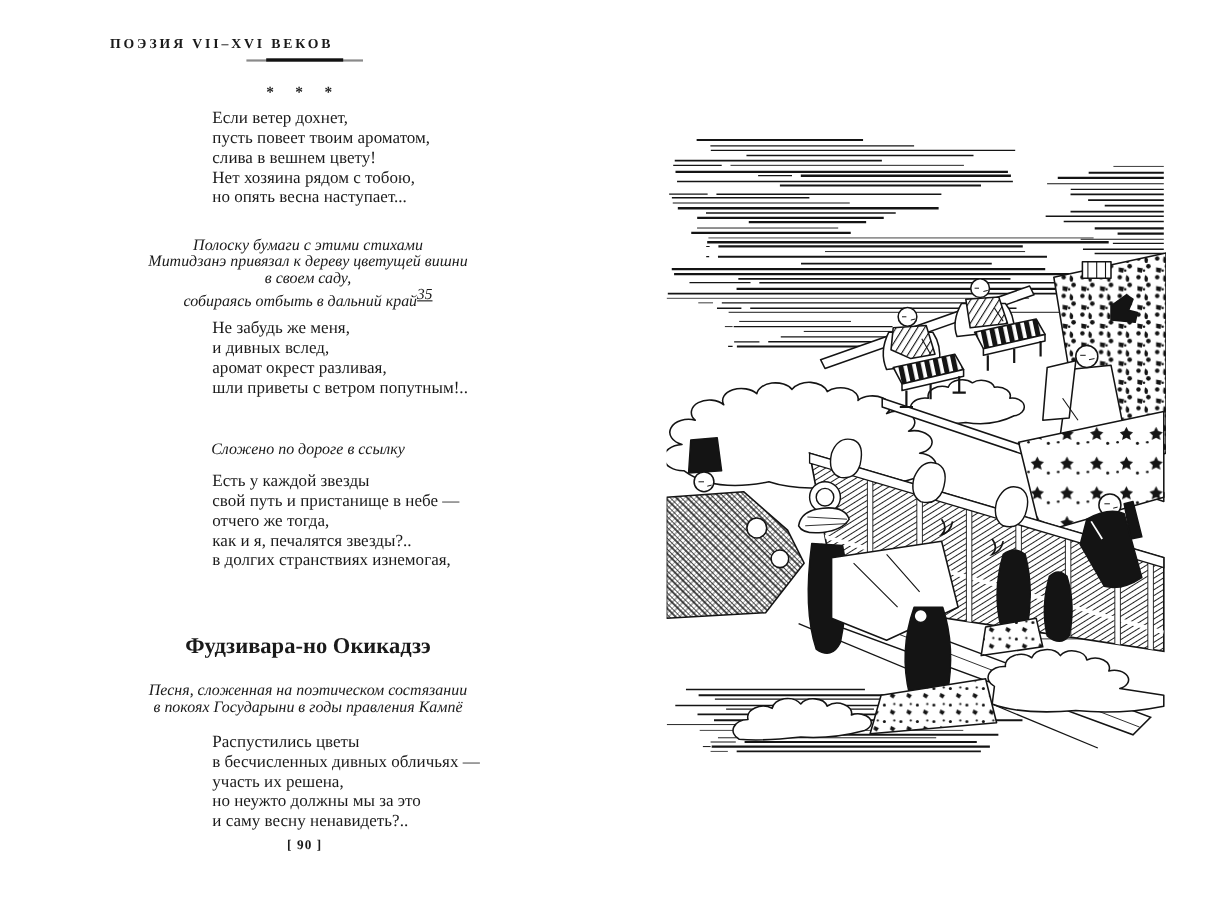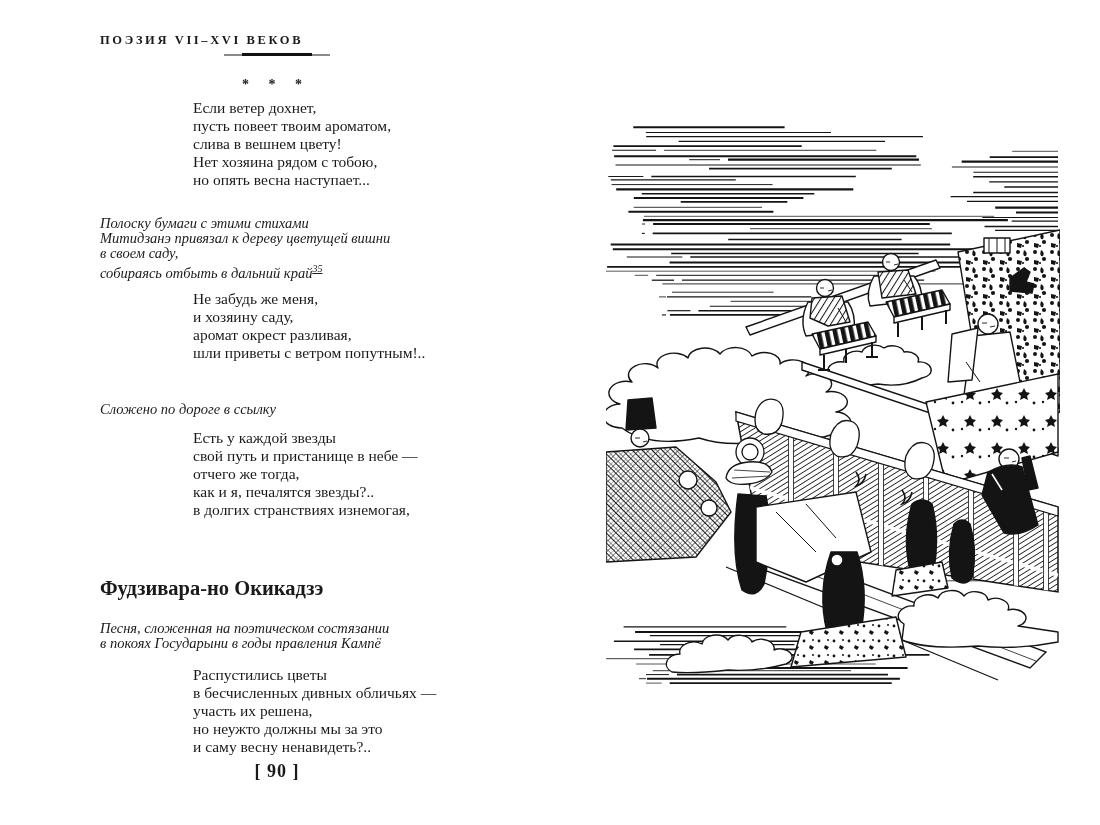--- a/index.html
+++ b/index.html
@@ -18,32 +18,32 @@
   .head-rule::before{
     content:"";position:absolute;left:18px;top:-1px;width:70px;height:3.2px;background:#111;
   }
   .section-marker{
     top:77px;left:100px;width:352px;text-align:center;
     font-weight:bold;font-size:14px;letter-spacing:8px;
   }
   .poem{left:193px;font-size:15.5px;line-height:18px;}
   .poem-1{top:99px;} .poem-2{top:290px;} .poem-3{top:429px;} .poem-4{top:666px;}
   .caption{
-    left:100px;width:360px;
+    left:100px;width:360px;text-align:center;
     font-style:italic;font-size:14.5px;line-height:15px;
   }
   .caption-1{top:216px;} .caption-2{top:402px;} .caption-3{top:621px;}
-  .caption sup{font-size:10px;font-style:italic;text-decoration:underline;}
+  .caption sup{font-size:14px;font-style:italic;text-decoration:underline;}
   .section-heading{
-    top:577px;left:100px;width:360px;
+    top:577px;left:100px;width:360px;text-align:center;
     font-weight:bold;font-size:20.5px;
   }
   .folio{
     top:761px;left:100px;width:354px;text-align:center;
-    font-weight:bold;font-size:18px;letter-spacing:1px;
+    font-weight:bold;font-size:12px;letter-spacing:1px;
   }
   
   .illustration{top:112px;left:606px;width:454px;height:578px;}
   .illustration svg{display:block;width:100%;height:100%;}
 </style>
 </head>
 <body>
 
 <div class="abs running-head">ПОЭЗИЯ VII–XVI ВЕКОВ</div>
 <div class="abs head-rule"></div>
@@ -61,21 +61,21 @@
   <div>
       <div>Полоску бумаги с этими стихами</div>
       <div>Митидзанэ привязал к дереву цветущей вишни</div>
       <div>в своем саду,</div>
     </div>
   <div><span>собираясь отбыть в дальний край</span><sup>35</sup></div>
 </div>
 
 <div class="abs poem poem-2">
     <div>Не забудь же меня,</div>
-    <div>и хозяину саду,</div>
+    <div>и дивных вслед,</div>
     <div>аромат окрест разливая,</div>
     <div>шли приветы с ветром попутным!..</div>
   </div>
 
 <div class="abs caption caption-2">Сложено по дороге в ссылку</div>
 
 <div class="abs poem poem-3">
     <div>Есть у каждой звезды</div>
     <div>свой путь и пристанище в небе —</div>
     <div>отчего же тогда,</div>

